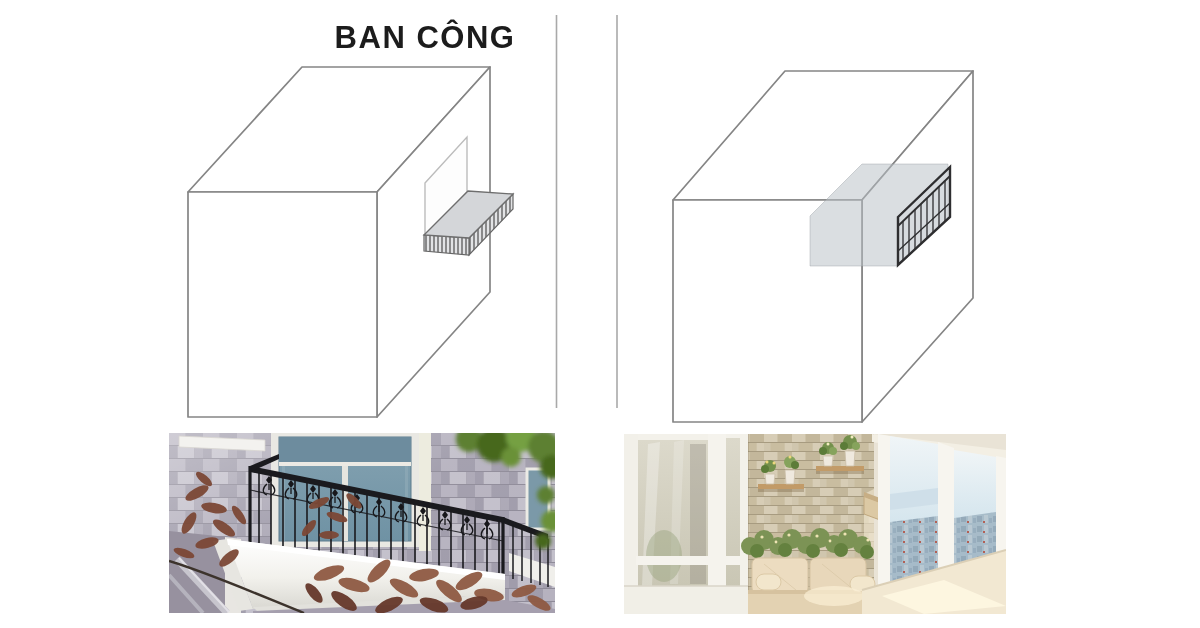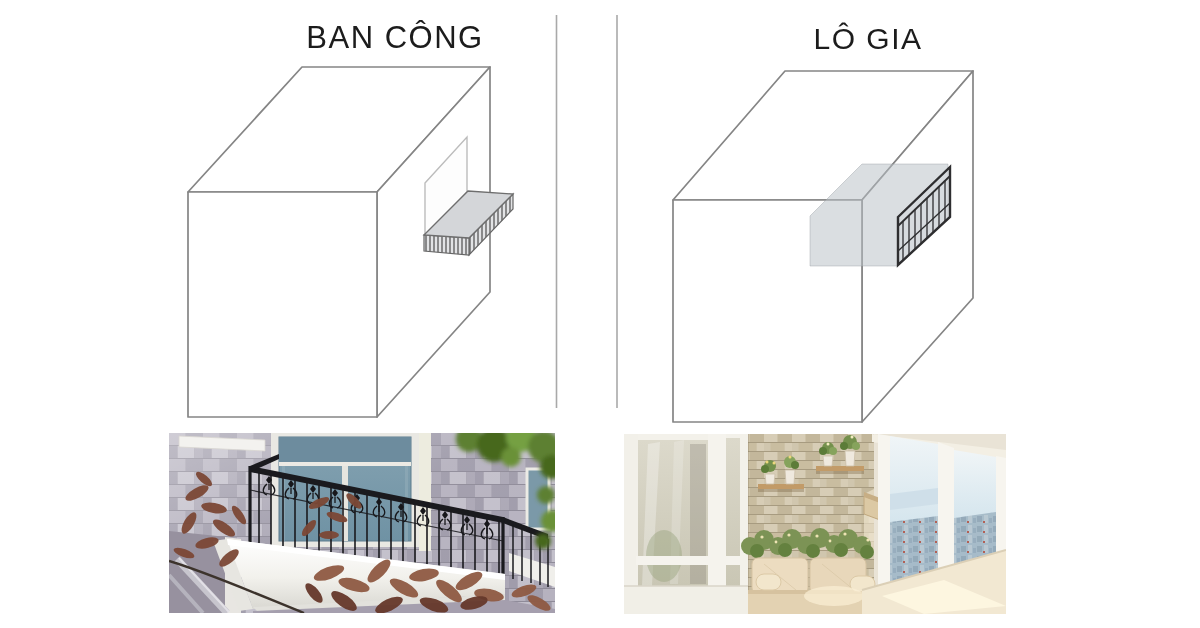--- a/index.html
+++ b/index.html
@@ -1,36 +1,35 @@
 <!DOCTYPE html>
 <html style="--c-bg: #ffffff; --c-title: #1c1c1c; --c-line: #858585; --c-line-light: #bcbcbc; --c-divider: #a9a9a9; --c-slab: #d4d6d9; --c-hatch: #6b6b6b; --c-ghost: #b9bfc6; --c-rail-dark: #2e2e30; --c-photo-rail: #1a1a1e; --c-brick-wall: #a9a5b2; --c-door-glass: #7a98a8; --c-slab-white: #f6f5f1; --c-stone-wall: #cdc2a7; --c-sofa: #ecdcc0; --c-sky: #d6e6ee; --c-sunlight: #fdf6e0;"><head>
 <meta charset="utf-8">
 <style>
   html,body{margin:0;padding:0;background:#fff;}
   .stage{position:relative;width:1200px;height:628px;background:var(--c-bg,#fff);
          overflow:hidden;font-family:"Liberation Sans",sans-serif;}
   .title{position:absolute;transform:translateX(-50%);white-space:nowrap;
-         font-weight:normal;color:var(--c-title,#1c1c1c);letter-spacing:1.5px;}
+         font-weight:bold;color:var(--c-title,#1c1c1c);letter-spacing:1.5px;margin-left:30px;}
   .title-left{left:395px;top:20px;font-size:31px;}
   .title-right{left:868px;top:22px;font-size:30px;}
   svg{display:block;}
   .overlay{position:absolute;left:0;top:0;}
   .cube{fill:#ffffff;stroke:var(--c-line,#858585);stroke-width:1.7;stroke-linejoin:round;}
   .divider{stroke:var(--c-divider,#a9a9a9);stroke-width:1.6;}
   .photo{position:absolute;overflow:hidden;background:#ddd;}
   .photo-left{left:169px;top:433px;width:386px;height:180px;}
   .photo-right{left:624px;top:434px;width:382px;height:180px;}
 </style>
 </head>
 <body>
 
 <div class="stage">
 
   <div class="title title-left">BAN CÔNG</div>
-  <div class="title title-right">LÔ GIA</div>
 
   <svg class="overlay" width="1200" height="628" viewBox="0 0 1200 628">
     <defs>
       <pattern id="hatchV" width="4" height="20" patternUnits="userSpaceOnUse">
         <rect width="4" height="20" fill="#e2e3e5"></rect>
         <line x1="2" y1="0" x2="2" y2="20" stroke="#6b6b6b" stroke-width="1.5"></line>
       </pattern>
     </defs>
 
     <line class="divider" x1="556.5" y1="15" x2="556.5" y2="408"></line>

